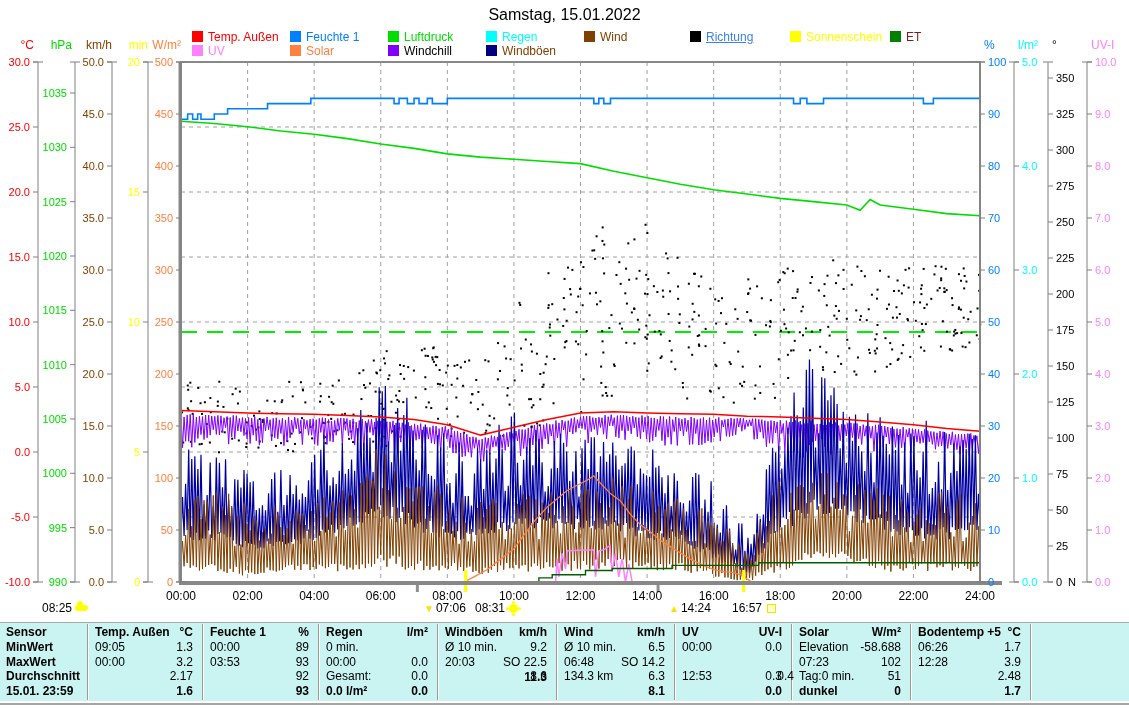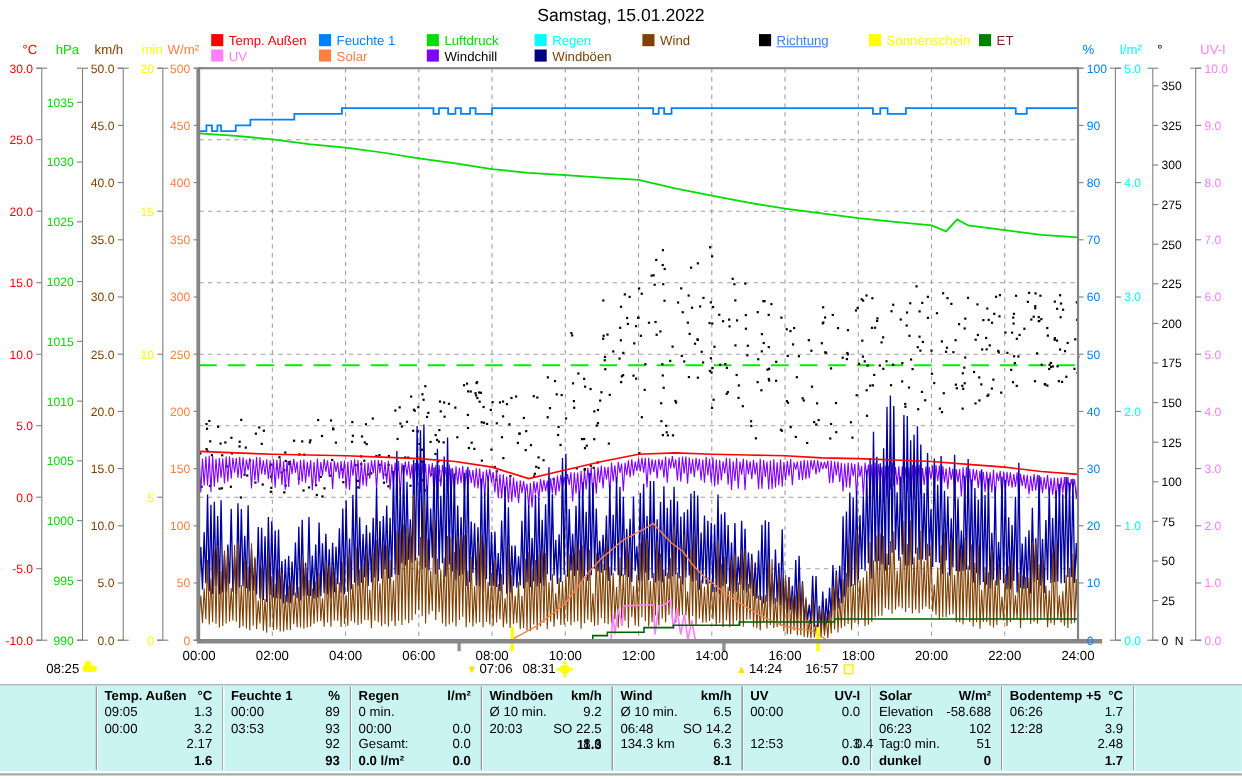--- a/index.html
+++ b/index.html
@@ -928,20 +928,37 @@
     <div class="tbl-bg"></div>
   <div class="tsep" style="left: 87px;"></div>
       <div class="tsep" style="left: 202px;"></div>
       <div class="tsep" style="left: 318px;"></div>
       <div class="tsep" style="left: 437px;"></div>
       <div class="tsep" style="left: 556px;"></div>
       <div class="tsep" style="left: 674px;"></div>
       <div class="tsep" style="left: 791px;"></div>
       <div class="tsep" style="left: 910px;"></div>
       <div class="tsep" style="left: 1030px;"></div>
+      <div class="tcol" style="left: 0px; width: 86px;">
+        <div class="trow" style="top: 2px;">
+          <span class="tlab tbold">Sensor</span>
+        </div>
+        <div class="trow" style="top: 16.8px;">
+          <span class="tlab tbold">MinWert</span>
+        </div>
+        <div class="trow" style="top: 31.6px;">
+          <span class="tlab tbold">MaxWert</span>
+        </div>
+        <div class="trow" style="top: 46.4px;">
+          <span class="tlab tbold">Durchschnitt</span>
+        </div>
+        <div class="trow" style="top: 61.2px;">
+          <span class="tlab tbold">15.01. 23:59</span>
+        </div>
+      </div>
       <div class="tcol" style="left: 89px; width: 112px;">
         <div class="trow" style="top: 2px;">
           <span class="tlab tbold">Temp. Außen</span>
           <span class="tval tbold">°C</span>
         </div>
         <div class="trow" style="top: 16.8px;">
           <span class="tlab">09:05</span>
           <span class="tval">1.3</span>
         </div>
         <div class="trow" style="top: 31.6px;">
@@ -1070,21 +1087,21 @@
       <div class="tcol" style="left: 793px; width: 116px;">
         <div class="trow" style="top: 2px;">
           <span class="tlab tbold">Solar</span>
           <span class="tval tbold">W/m²</span>
         </div>
         <div class="trow" style="top: 16.8px;">
           <span class="tlab">Elevation</span>
           <span class="tval">-58.688</span>
         </div>
         <div class="trow" style="top: 31.6px;">
-          <span class="tlab">06:23</span>
+          <span class="tlab">07:23</span>
           <span class="tval">102</span>
         </div>
         <div class="trow" style="top: 46.4px;">
           <span class="tlab">Tag:0 min.</span>
           <span class="tval">51</span>
         </div>
         <div class="trow" style="top: 61.2px;">
           <span class="tlab tbold">dunkel</span>
           <span class="tval tbold">0</span>
         </div>

